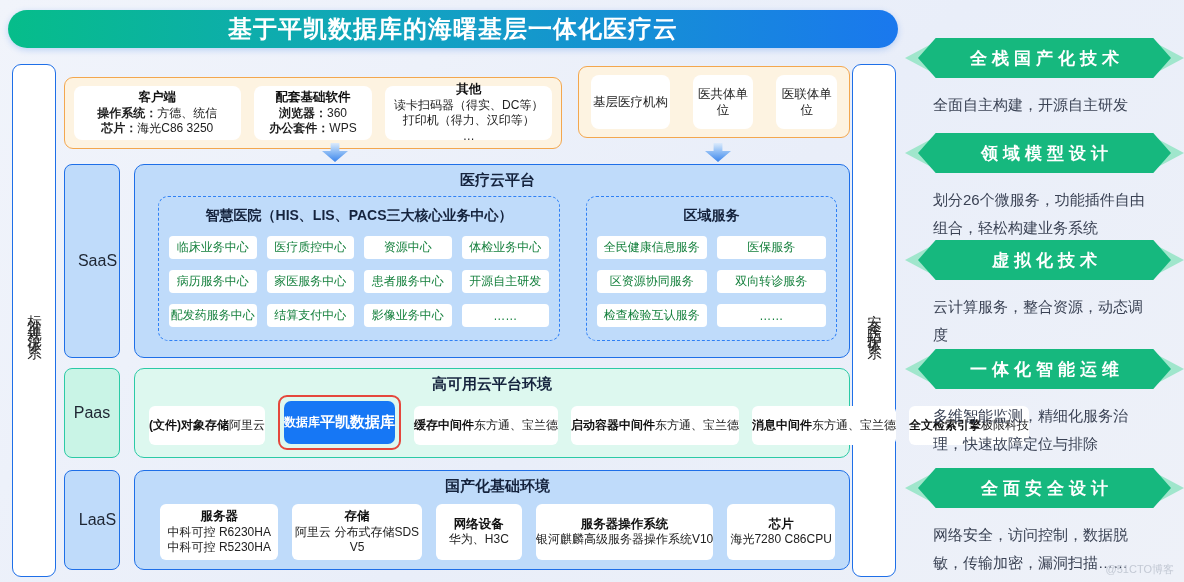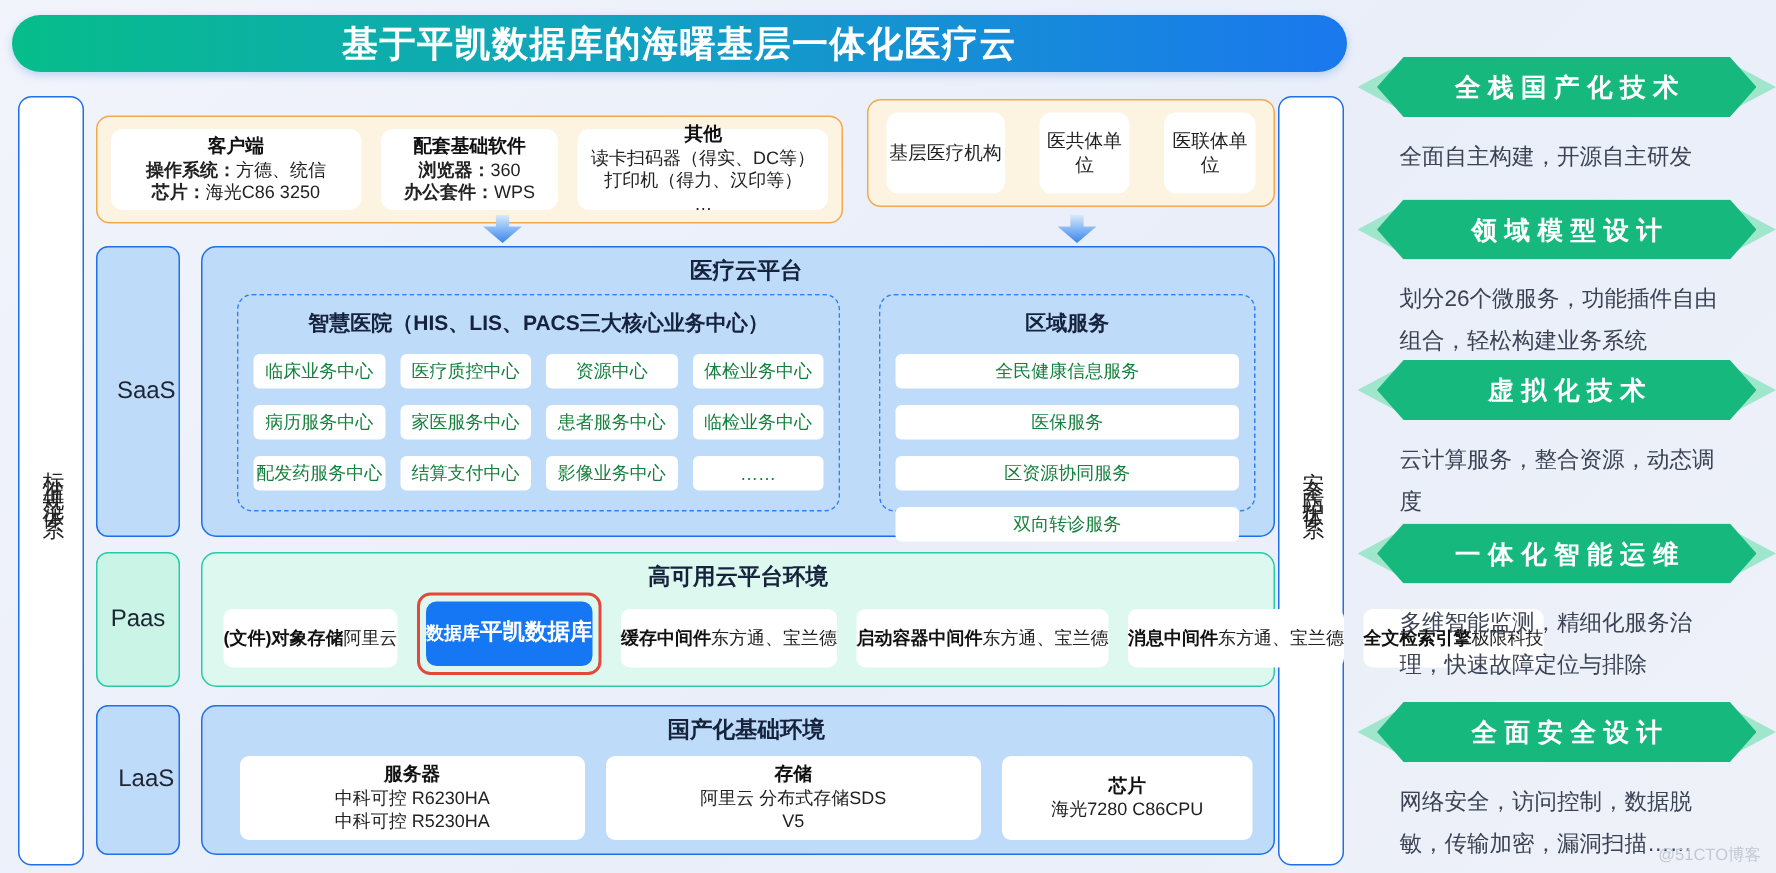--- a/index.html
+++ b/index.html
@@ -72,21 +72,21 @@
   .dash-row{display:flex;margin:6px 12px 0 12px;gap:26px;}
   .dash-box{
     border:1.6px dashed #2f80f5;border-radius:10px;height:145px;box-sizing:border-box;
     padding:7px 10px 0 10px;
   }
   #hospital-box{flex:1.66}
   #regional-box{flex:1}
   .dash-title{text-align:center;font-weight:bold;font-size:14px;color:#15233d;margin-top:3px;}
   .cell-grid{display:grid;gap:11px 10px;margin-top:11px;}
   #hospital-grid{grid-template-columns:repeat(4,1fr);}
-  #regional-grid{grid-template-columns:repeat(1,1fr);}
+  #regional-grid{grid-template-columns:repeat(2,1fr);}
   .cell{
     background:#fff;border-radius:4px;height:23px;display:flex;align-items:center;
     justify-content:center;font-size:12px;color:#15803d;white-space:nowrap;
   }
   
   .paas-cards{display:flex;align-items:center;gap:13px;margin:7px 14px 0 14px;}
   .p-card{
     background:#fff;border-radius:6px;height:39px;display:flex;flex-direction:row;
     align-items:center;justify-content:center;text-align:center;line-height:1.35;
   }
@@ -185,21 +185,21 @@
     <div class="dash-box" id="hospital-box">
       <div class="dash-title">智慧医院（HIS、LIS、PACS三大核心业务中心）</div>
       <div class="cell-grid" id="hospital-grid">
           <div class="cell">临床业务中心</div>
           <div class="cell">医疗质控中心</div>
           <div class="cell">资源中心</div>
           <div class="cell">体检业务中心</div>
           <div class="cell">病历服务中心</div>
           <div class="cell">家医服务中心</div>
           <div class="cell">患者服务中心</div>
-          <div class="cell">临检业务中心</div>
+          <div class="cell">开源自主研发</div>
           <div class="cell">配发药服务中心</div>
           <div class="cell">结算支付中心</div>
           <div class="cell">影像业务中心</div>
           <div class="cell">……</div>
         </div>
     </div>
     <div class="dash-box" id="regional-box">
       <div class="dash-title">区域服务</div>
       <div class="cell-grid" id="regional-grid">
           <div class="cell">全民健康信息服务</div>
@@ -254,20 +254,28 @@
         <div class="l-title">服务器</div>
         <div class="l-line">中科可控 R6230HA</div>
         <div class="l-line">中科可控 R5230HA</div>
       </div>
       <div class="l-card">
         <div class="l-title">存储</div>
         <div class="l-line">阿里云 分布式存储SDS</div>
         <div class="l-line">V5</div>
       </div>
       <div class="l-card">
+        <div class="l-title">网络设备</div>
+        <div class="l-line">华为、H3C</div>
+      </div>
+      <div class="l-card">
+        <div class="l-title">服务器操作系统</div>
+        <div class="l-line">银河麒麟高级服务器操作系统V10</div>
+      </div>
+      <div class="l-card">
         <div class="l-title">芯片</div>
         <div class="l-line">海光7280  C86CPU</div>
       </div>
     </div>
 </div>
 
 <div id="features">
     <div class="feature">
       <div class="feature-banner">
         <span class="chev chev-l"></span>

